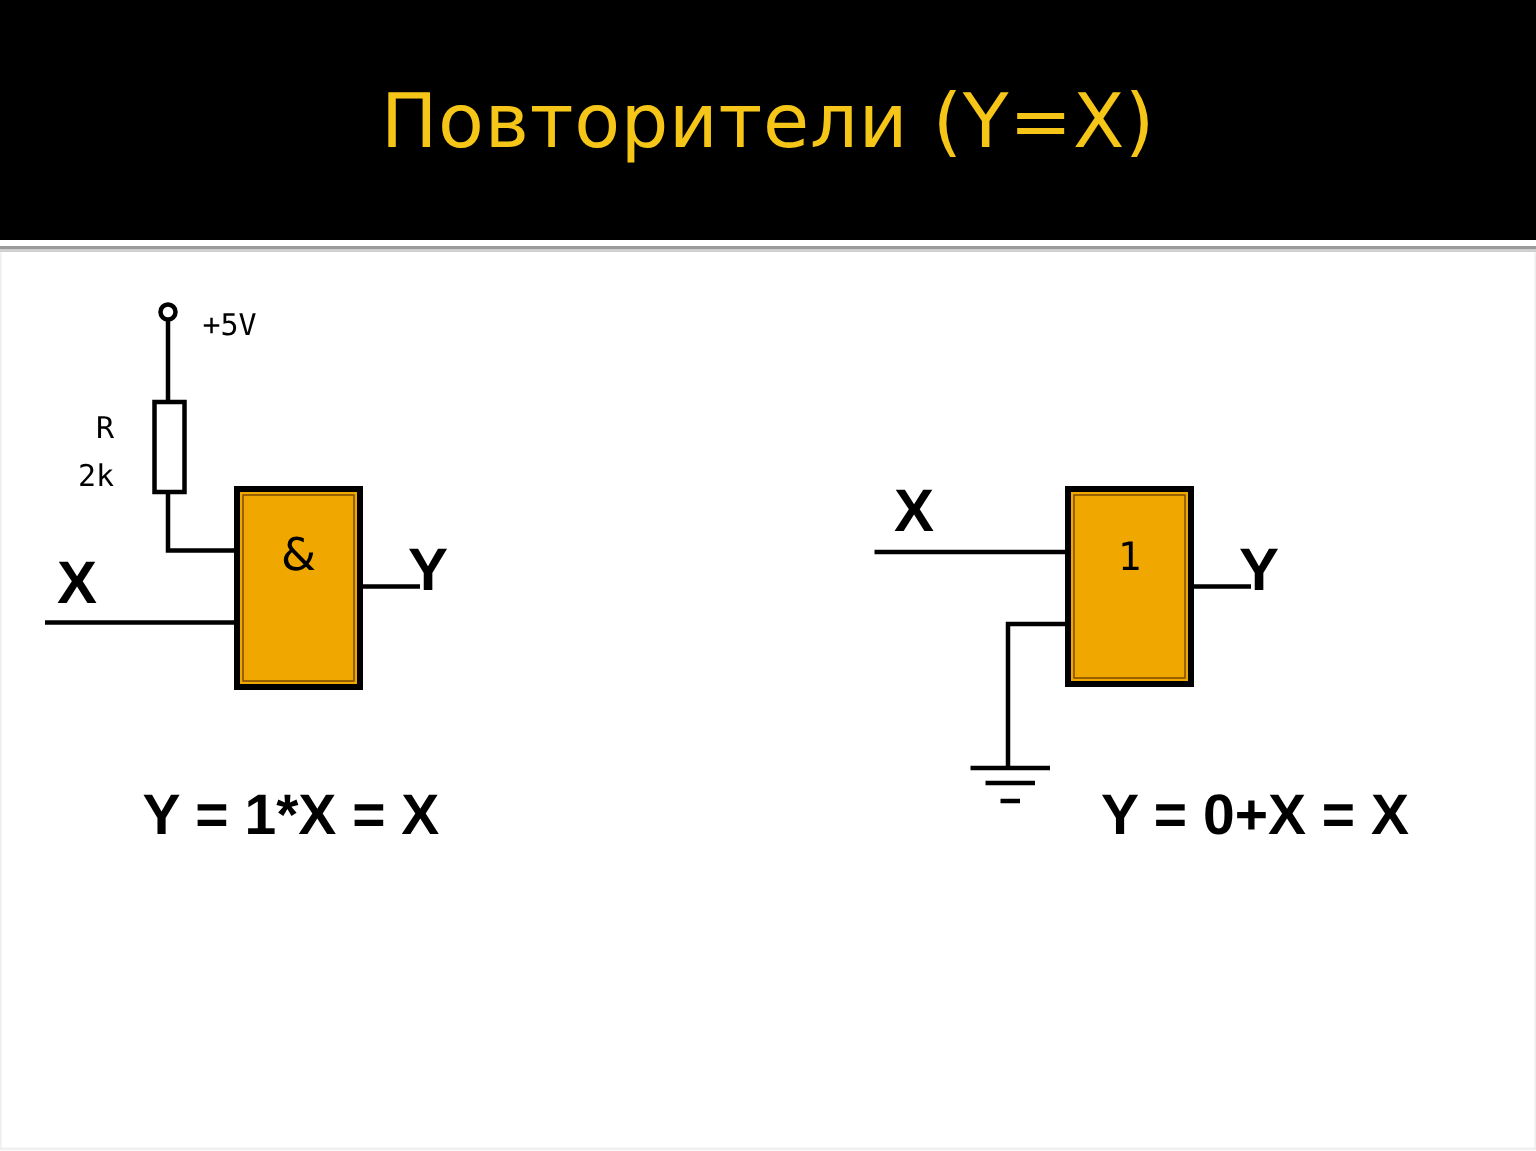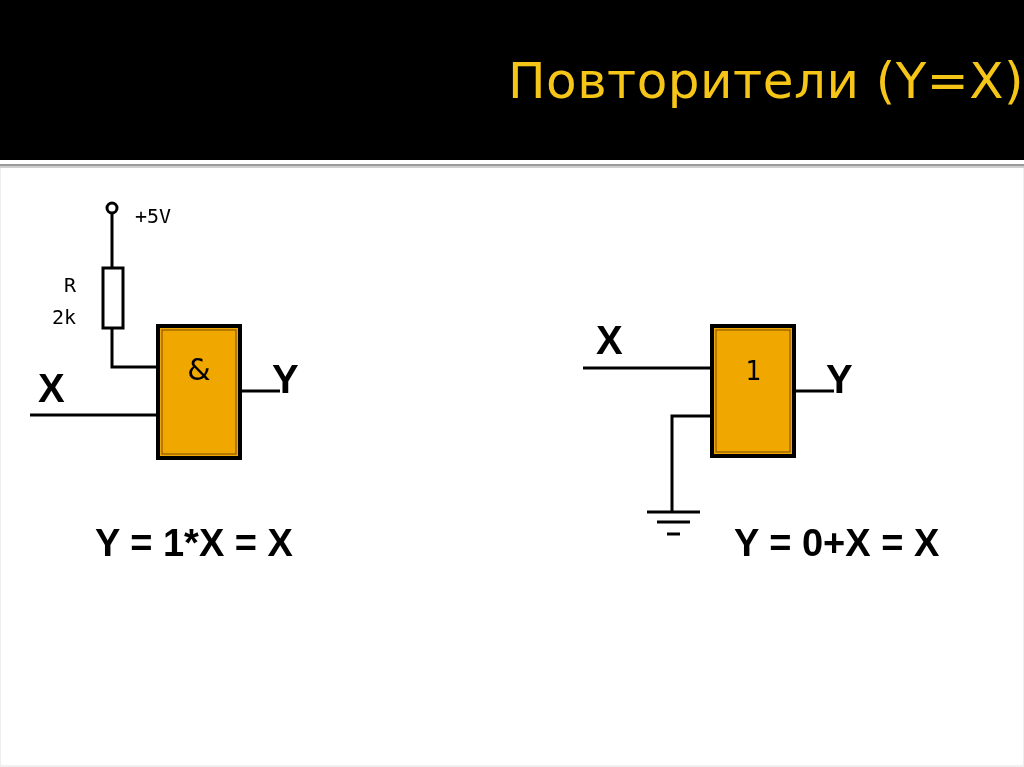--- a/index.html
+++ b/index.html
@@ -1,18 +1,18 @@
 <!DOCTYPE html>
 <html><head>
 <meta charset="utf-8">
 <style>
   html, body { margin:0; padding:0; background:#ffffff; }
   body { width:1024px; height:767px; position:relative; overflow:hidden; }
   .header { position:absolute; left:0; top:0; width:1024px; height:160px; background:#000000; }
-  .title { position:absolute; left:0; top:52px; width:1024px; text-align:right;
+  .title { position:absolute; left:0; top:52px; width:1024px; text-align:center;
            font-family:"DejaVu Sans", sans-serif; font-size:50px; color:#f5c518; letter-spacing:0.5px; }
   .rule1 { position:absolute; left:0; top:164px; width:1024px; height:2px; background:#9a9a9a; }
   .rule2 { position:absolute; left:0; top:166px; width:1024px; height:2px; background:#d0d0d0; }
   .content { position:absolute; left:0; top:168px; width:1024px; height:599px; background:#ffffff;
              border-left:1px solid #eeeeee; border-right:1px solid #eeeeee; border-bottom:2px solid #f0f0f0; box-sizing:border-box; }
   svg { position:absolute; left:0; top:0; }
   .mono { font-family:"DejaVu Sans Mono", monospace; }
   .bold { font-family:"Liberation Sans", sans-serif; font-weight:bold; }
   .eq { font-family:"Liberation Sans", sans-serif; font-weight:bold; font-size:38px; fill:#000; }
 </style>

